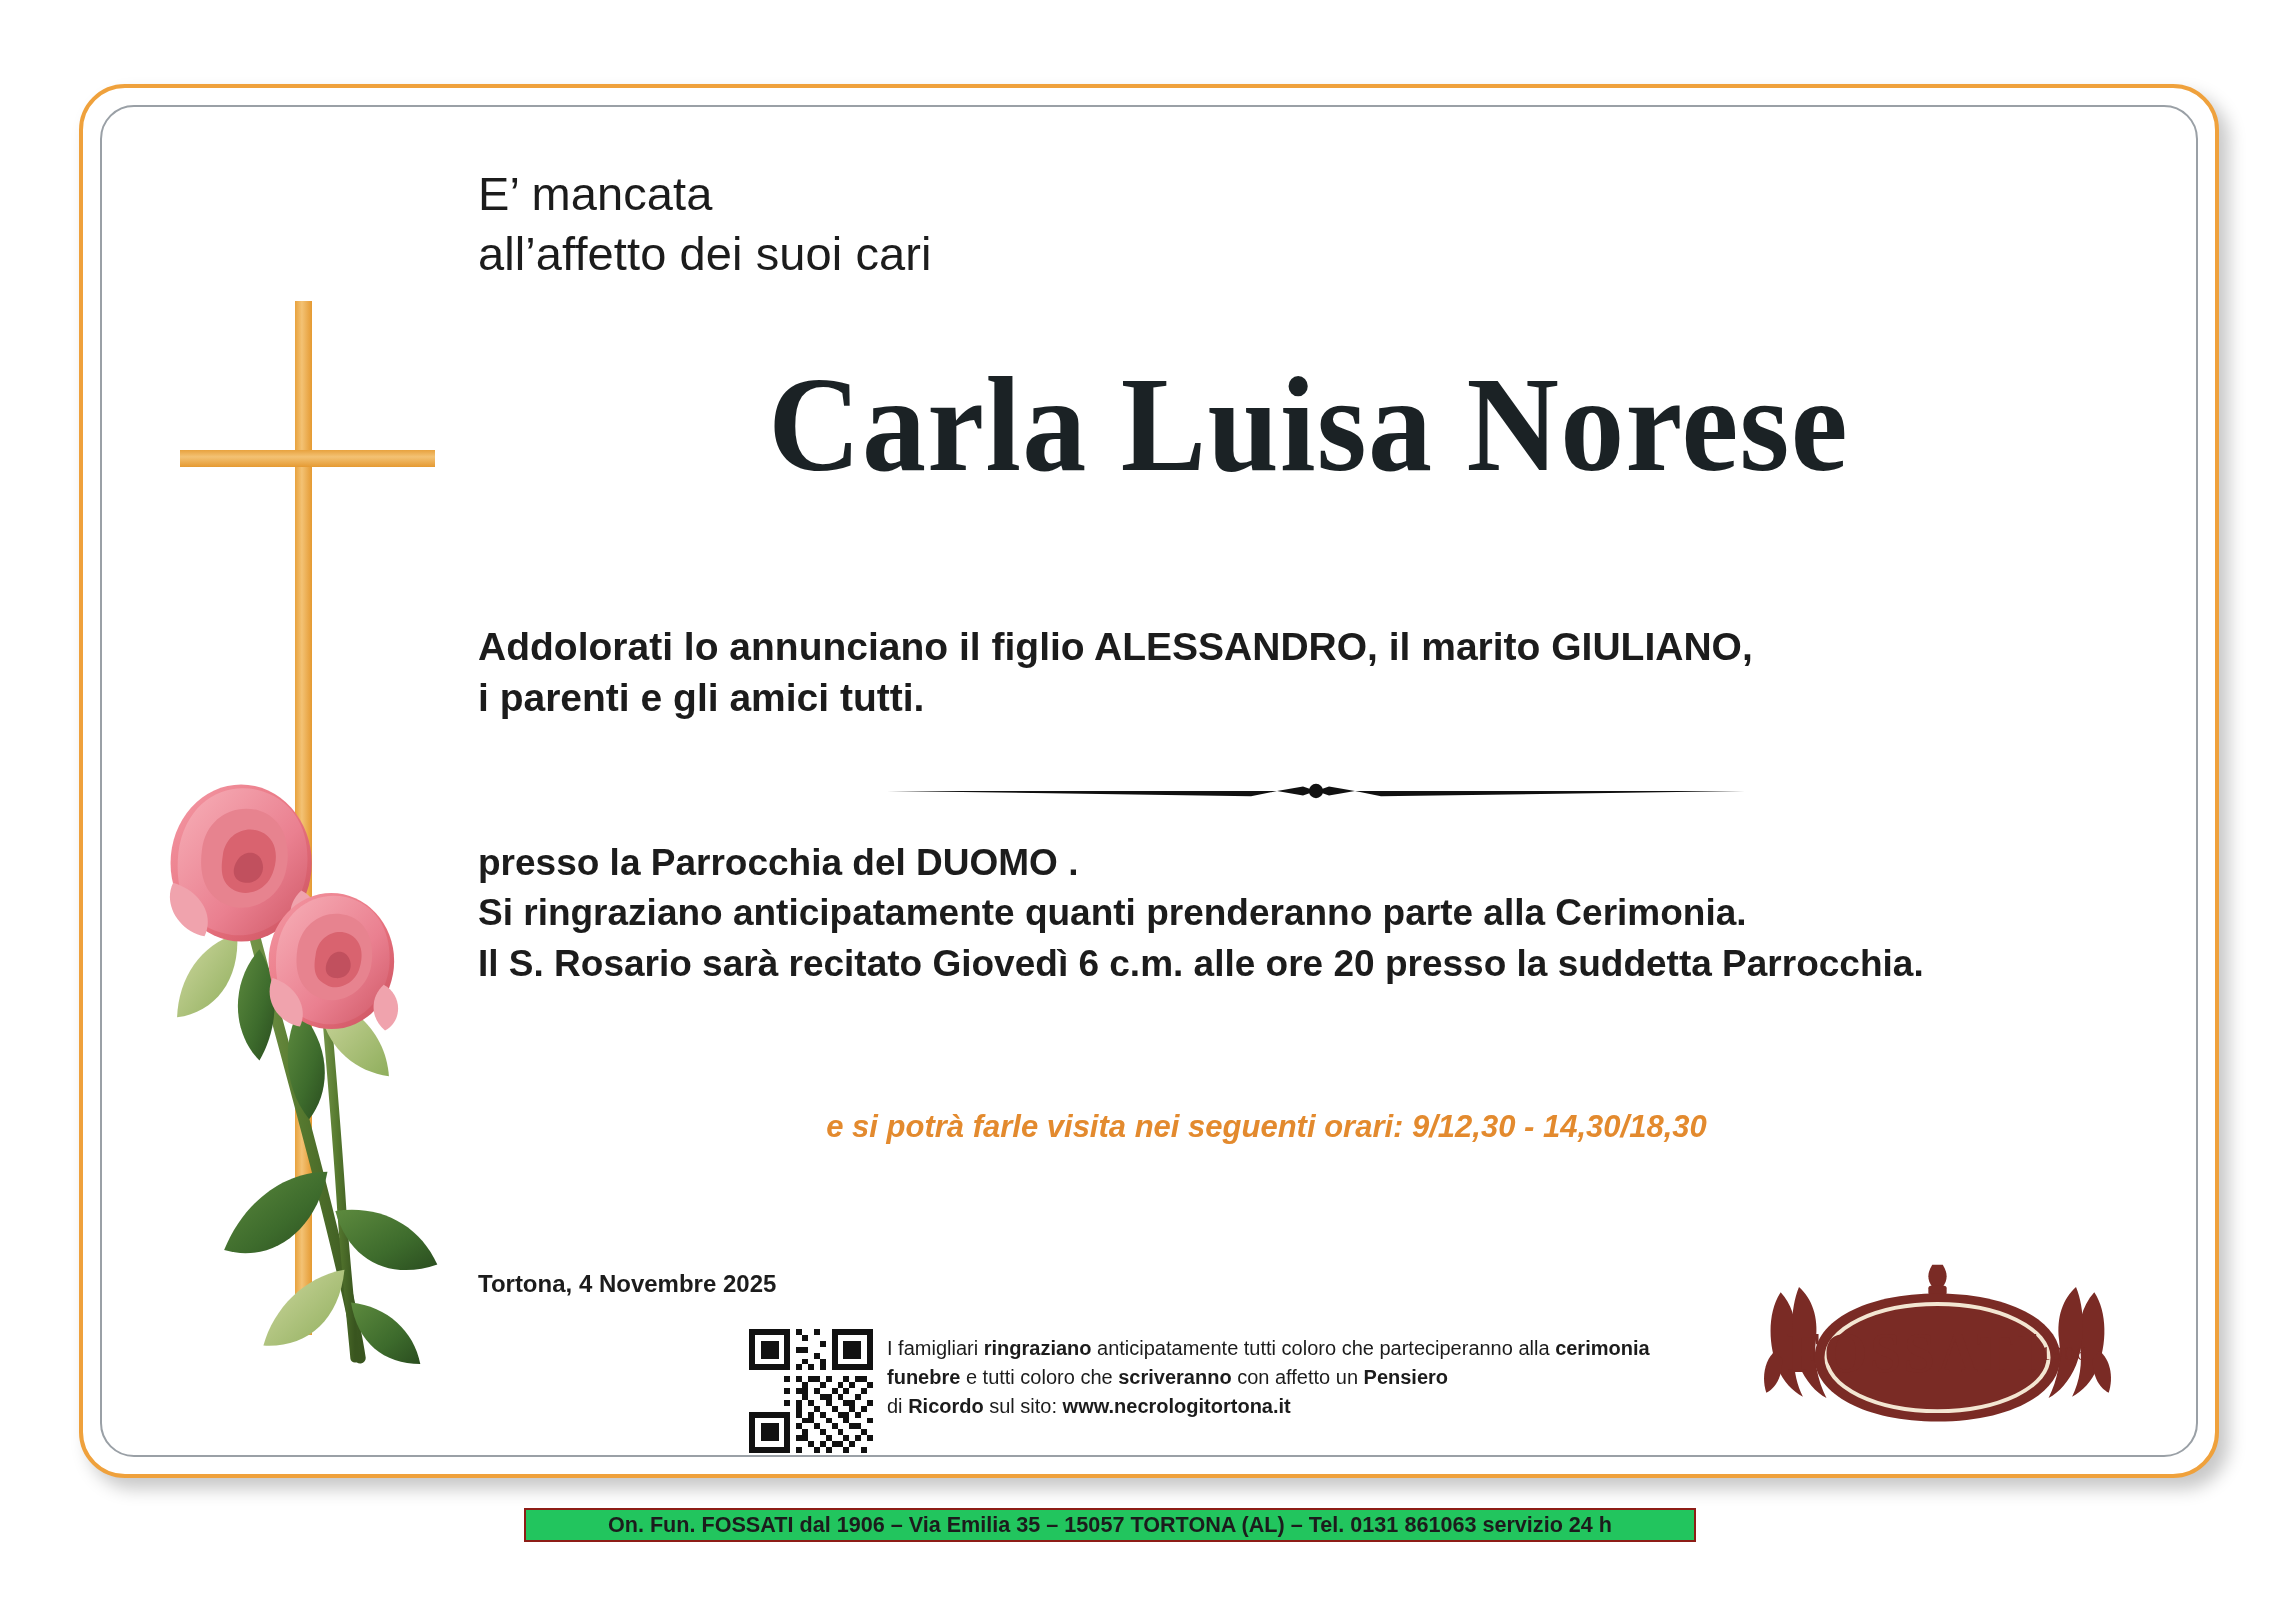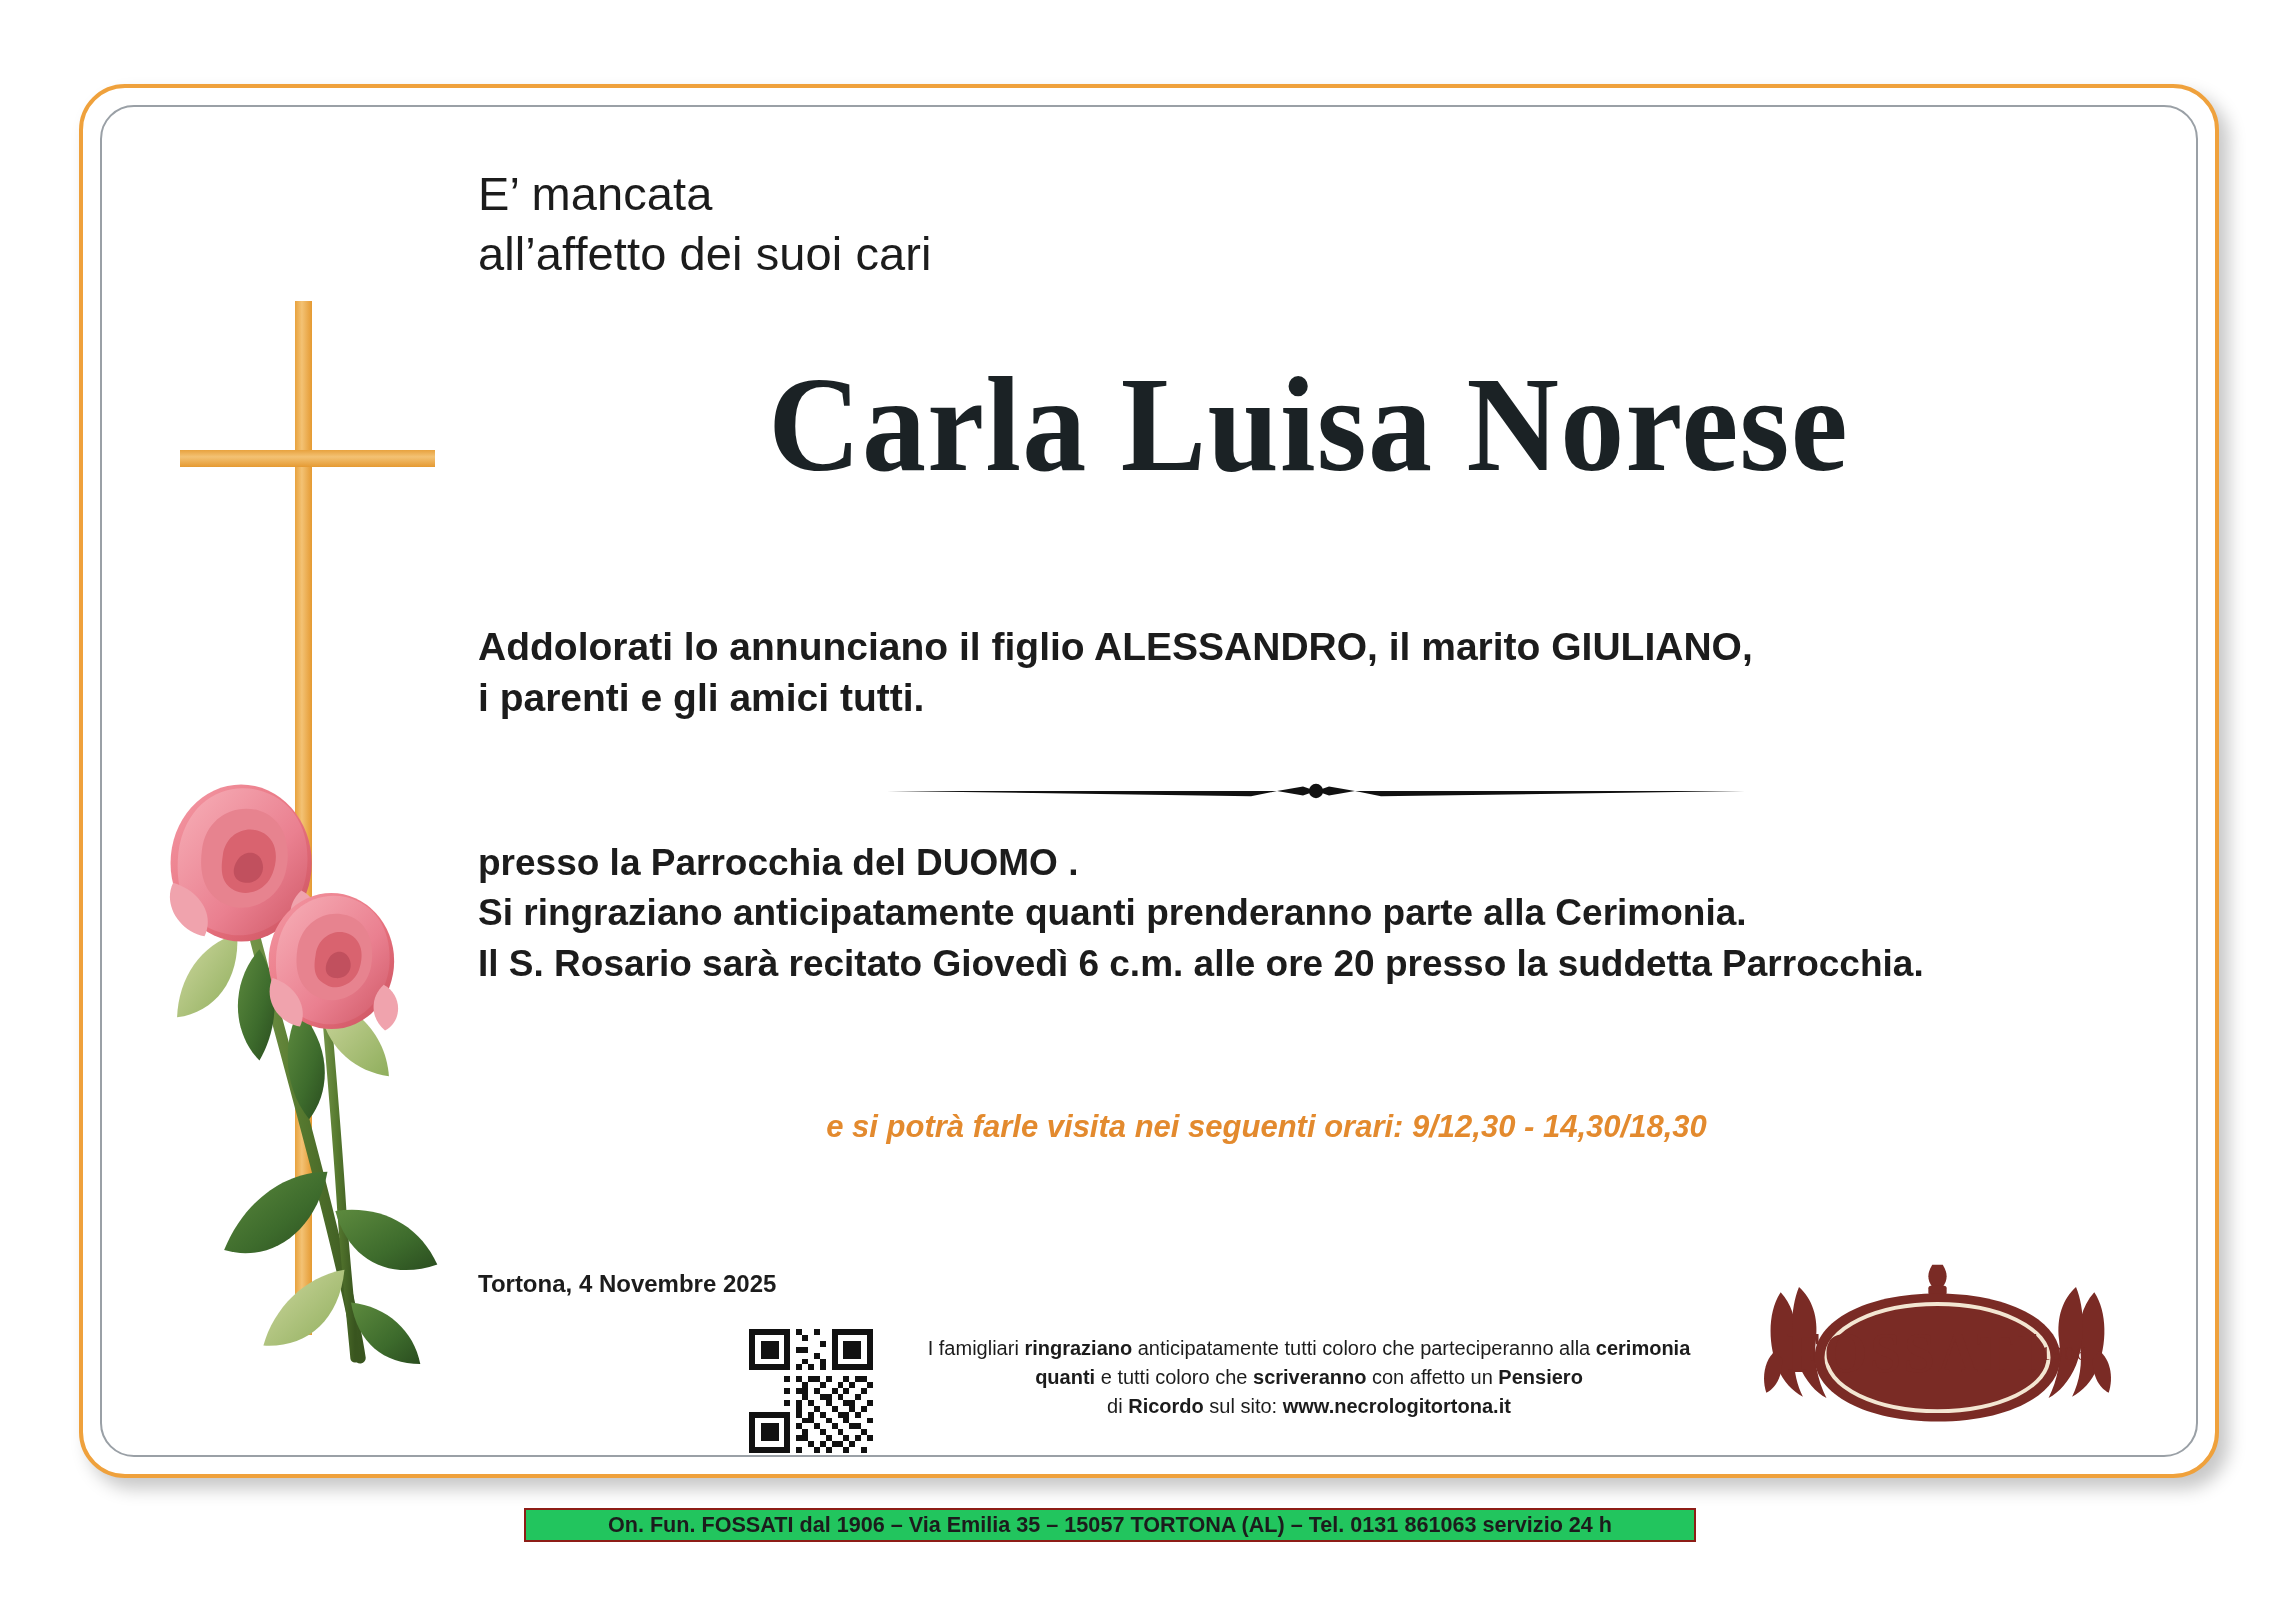--- a/index.html
+++ b/index.html
@@ -158,21 +158,21 @@
     left: 749px;
     top: 1329px;
     width: 124px;
     height: 124px;
   }
   .thanks {
     position: absolute;
     left: 887px;
     top: 1334px;
     width: 844px;
-    text-align: center;
+    text-align: left;
     font-size: 20px;
     color: #1c1c1c;
     line-height: 1.44;
   }
   .thanks b { font-weight: bold; }
 
   
   .logo {
     position: absolute;
     left: 1761px;
@@ -439,21 +439,21 @@
       <rect x="19" y="20" width="1" height="1"></rect>
     </g>
   </svg>
 </div>
 
 <div class="thanks">
   <div>
     <span>I famigliari </span><b>ringraziano</b><span> anticipatamente tutti coloro che parteciperanno alla </span><b>cerimonia</b>
   </div>
   <div>
-    <b>quanti</b><span> e tutti coloro che </span><b>scriveranno</b><span> con affetto un </span><b>Pensiero</b>
+    <b>funebre</b><span> e tutti coloro che </span><b>scriveranno</b><span> con affetto un </span><b>Pensiero</b>
   </div>
   <div>
     <span>di </span><b>Ricordo</b><span> sul sito: </span><b>www.necrologitortona.it</b>
   </div>
 </div>
 
 <div class="logo">
   <svg viewBox="0 0 540 300" width="353" height="196" xmlns="http://www.w3.org/2000/svg">
     <g fill="#7a2b25">
 

